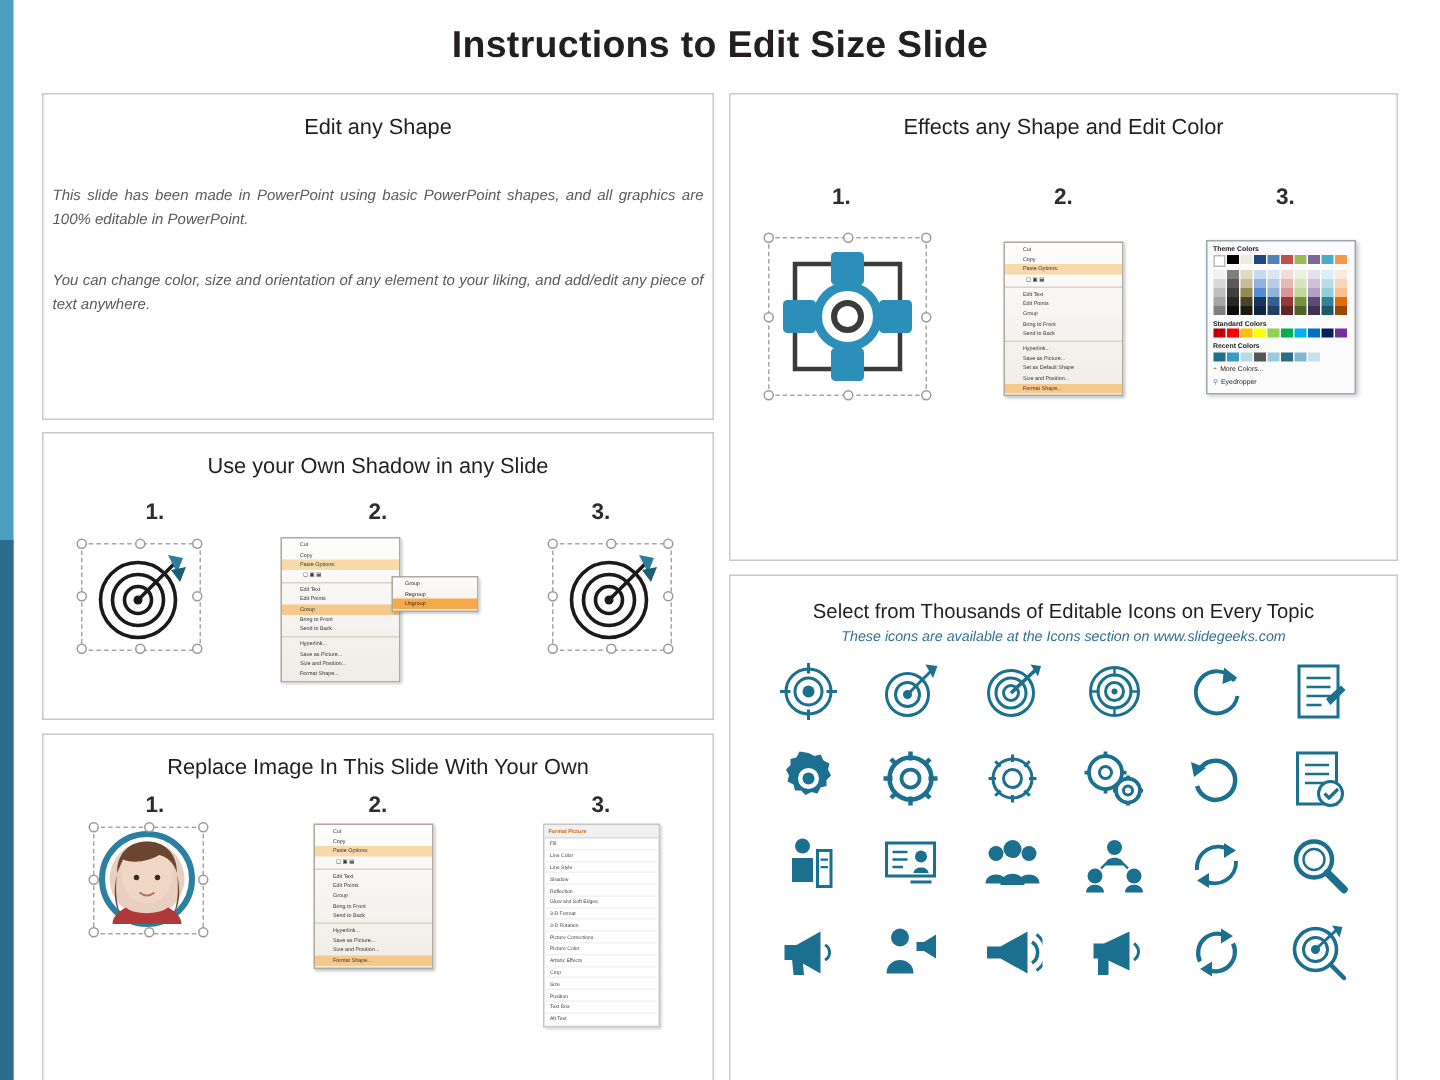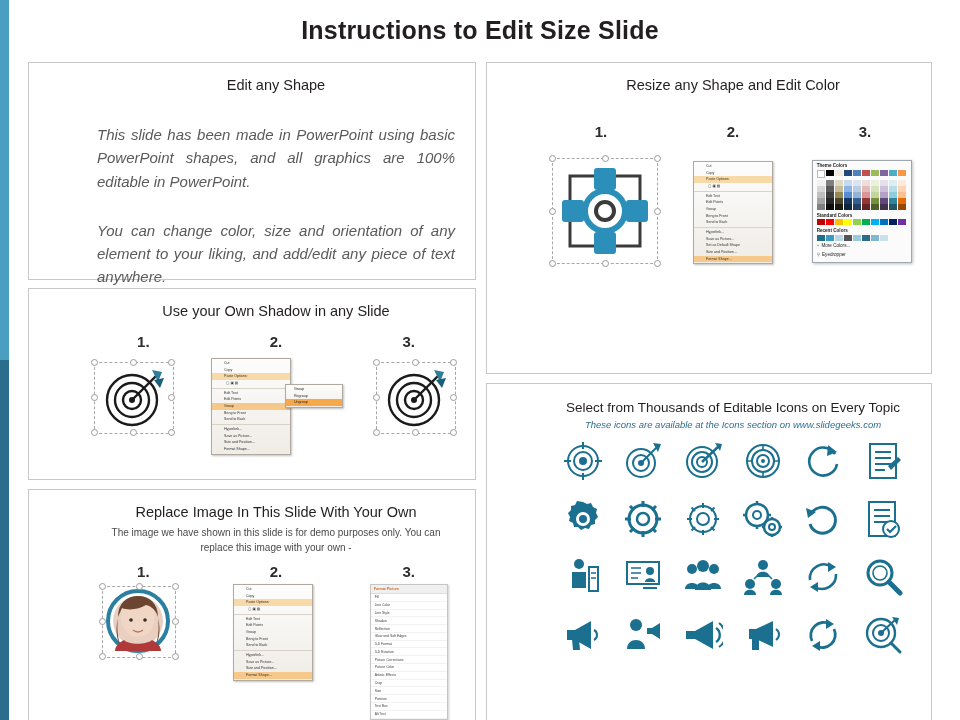--- a/index.html
+++ b/index.html
@@ -41,39 +41,38 @@
     font-size: 25px;
     font-weight: bold;
     color: #231f20;
     letter-spacing: 0.2px;
   }
   .panel {
     position: absolute;
     border: 1px solid #c8c8c8;
     background: #ffffff;
     box-sizing: border-box;
-    padding-left: 48px;
   }
   .panel-title {
     text-align: center;
     font-size: 14.5px;
     color: #231f20;
     margin-top: 14px;
     font-weight: normal;
   }
   .panel-title.small {
     font-size: 13.5px;
   }
   .para {
-    font-size: 15px;
+    font-size: 10px;
     font-style: italic;
     color: #5a5a5a;
     text-align: justify;
     line-height: 1.55;
-    margin: 0 20px;
+    margin: 0 6px;
   }
   
   .numrow {
     display: flex;
     justify-content: space-around;
     align-items: center;
     width: 100%;
   }
   .num {
     font-size: 15px;
@@ -314,21 +313,20 @@
         <div class="handle" style="left:74px; top:36px;"></div>
         <div class="handle" style="left:-3px; top:71px;"></div>
         <div class="handle" style="left:36px; top:71px;"></div>
         <div class="handle" style="left:74px; top:71px;"></div>
       </div>
     </div>
   </div>
 
   <div class="panel" style="left:28px; top:489px; width:448px; height:250px;">
     <div class="panel-title">Replace Image In This Slide With Your Own</div>
-    <div class="small-note">The image we have shown in this slide is for demo purposes only. You can replace this image with your own -</div>
 
     <div class="numrow" style="margin-top:8px;">
       <div class="num">1.</div>
       <div class="num">2.</div>
       <div class="num">3.</div>
     </div>
 
     <div class="thumbrow" style="margin-top:4px;">
 
       <div style="position:relative; width:76px; height:78px;">
@@ -393,21 +391,21 @@
           <div class="ln">Size</div>
           <div class="ln">Position</div>
           <div class="ln">Text Box</div>
           <div class="ln">Alt Text</div>
         </div>
       </div>
     </div>
   </div>
 
   <div class="panel" style="left:486px; top:62px; width:446px; height:312px;">
-    <div class="panel-title">Resize any Shape and Edit Color</div>
+    <div class="panel-title">Effects any Shape and Edit Color</div>
 
     <div class="numrow" style="margin-top:30px;">
       <div class="num">1.</div>
       <div class="num">2.</div>
       <div class="num">3.</div>
     </div>
 
     <div class="thumbrow" style="margin-top:16px; align-items:center;">
 
       <div class="shape-edit">

